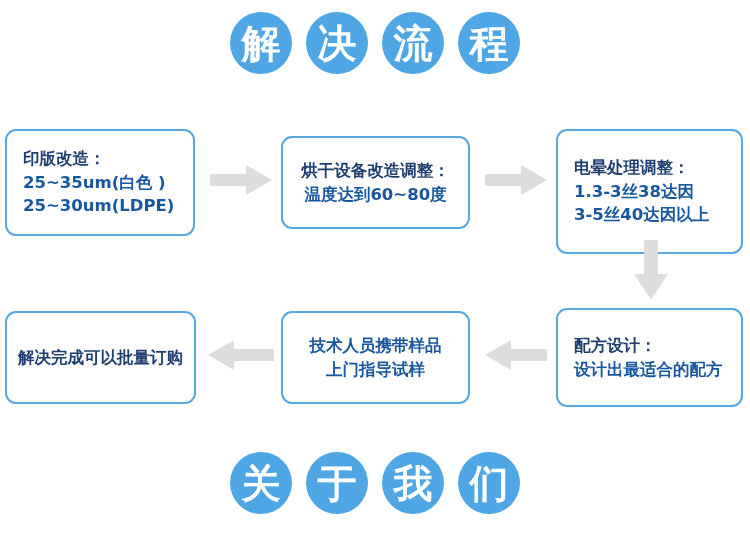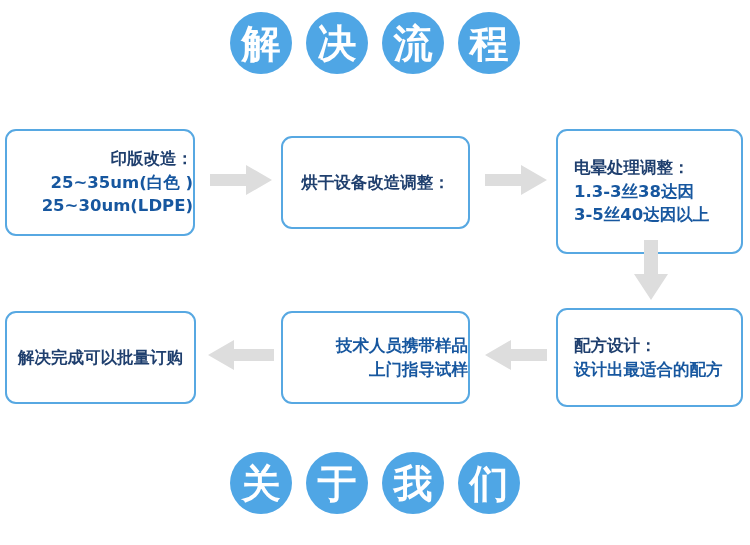--- a/index.html
+++ b/index.html
@@ -62,25 +62,25 @@
     white-space: nowrap;
   }
   .flow-box.pad-left  { padding-left: 16px; }
   .flow-box.center    { align-items: center; }
   .flow-box.center .line { text-align: center; }
 
   .navy { color: #1F3F6E; }
   .blue { color: #17579F; }
 
   
-  #box-1 { left: 5px;   top: 129px; width: 190px; height: 107px; text-align: right; }
+  #box-1 { left: 5px;   top: 129px; width: 190px; height: 107px; }
   #box-2 { left: 281px; top: 136px; width: 189px; height: 93px;  }
   #box-3 { left: 556px; top: 129px; width: 187px; height: 125px; }
   #box-4 { left: 556px; top: 308px; width: 187px; height: 99px;  }
-  #box-5 { left: 281px; top: 311px; width: 189px; height: 93px; align-items: flex-end;  }
+  #box-5 { left: 281px; top: 311px; width: 189px; height: 93px;  }
   #box-6 { left: 5px;   top: 311px; width: 191px; height: 93px;  }
 
   
   .arrow {
     position: absolute;
   }
   .arrow svg { display: block; }
 
   #arrow-1 { left: 210px; top: 165px; }
   #arrow-2 { left: 485px; top: 165px; }
@@ -99,20 +99,21 @@
 </div>
 
 <div class="flow-box pad-left" id="box-1">
   <div class="line navy">印版改造：</div>
   <div class="line blue">25~35um(白色 )</div>
   <div class="line blue">25~30um(LDPE)</div>
 </div>
 
 <div class="flow-box center" id="box-2">
   <div class="line navy">烘干设备改造调整：</div>
+  <div class="line blue">温度达到60~80度</div>
 </div>
 
 <div class="flow-box pad-left" id="box-3">
   <div class="line navy">电晕处理调整：</div>
   <div class="line blue">1.3-3丝38达因</div>
   <div class="line blue">3-5丝40达因以上</div>
 </div>
 
 <div class="flow-box pad-left" id="box-4">
   <div class="line navy">配方设计：</div>

